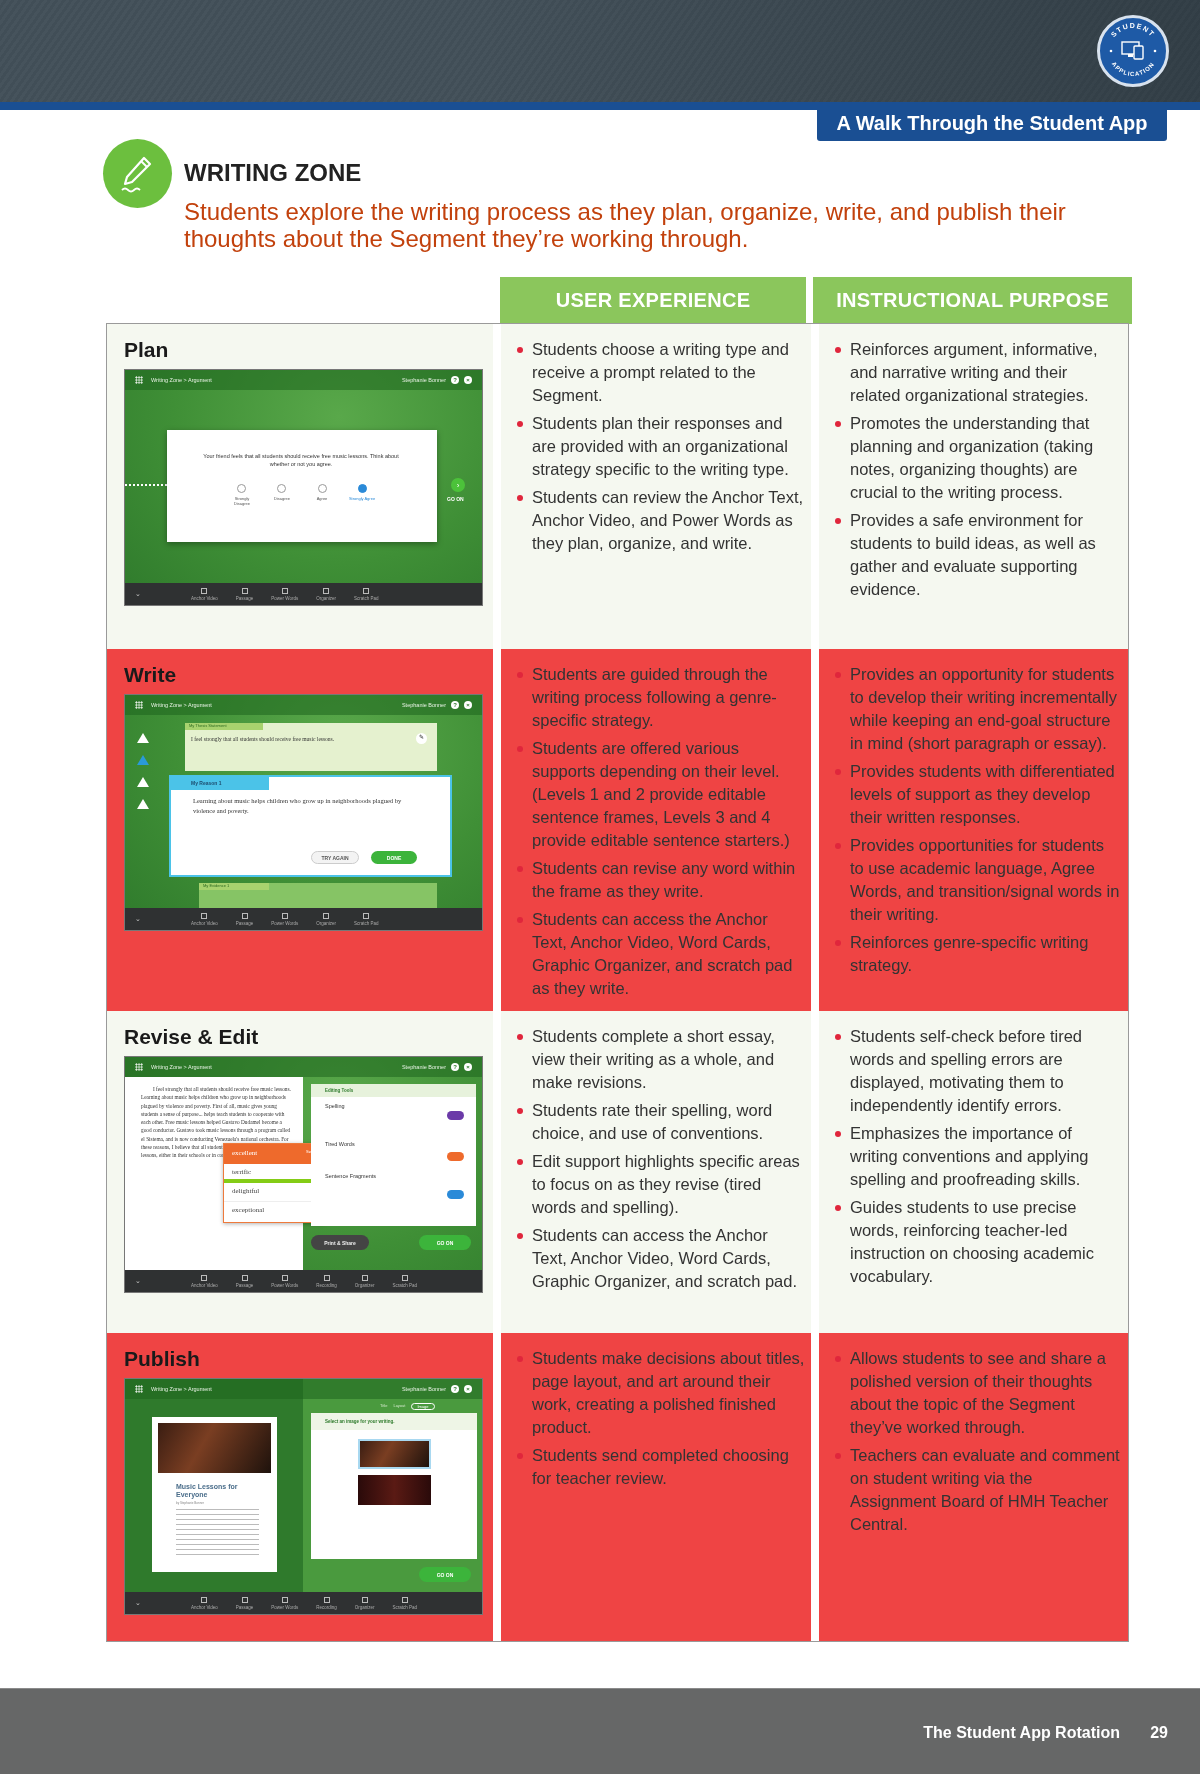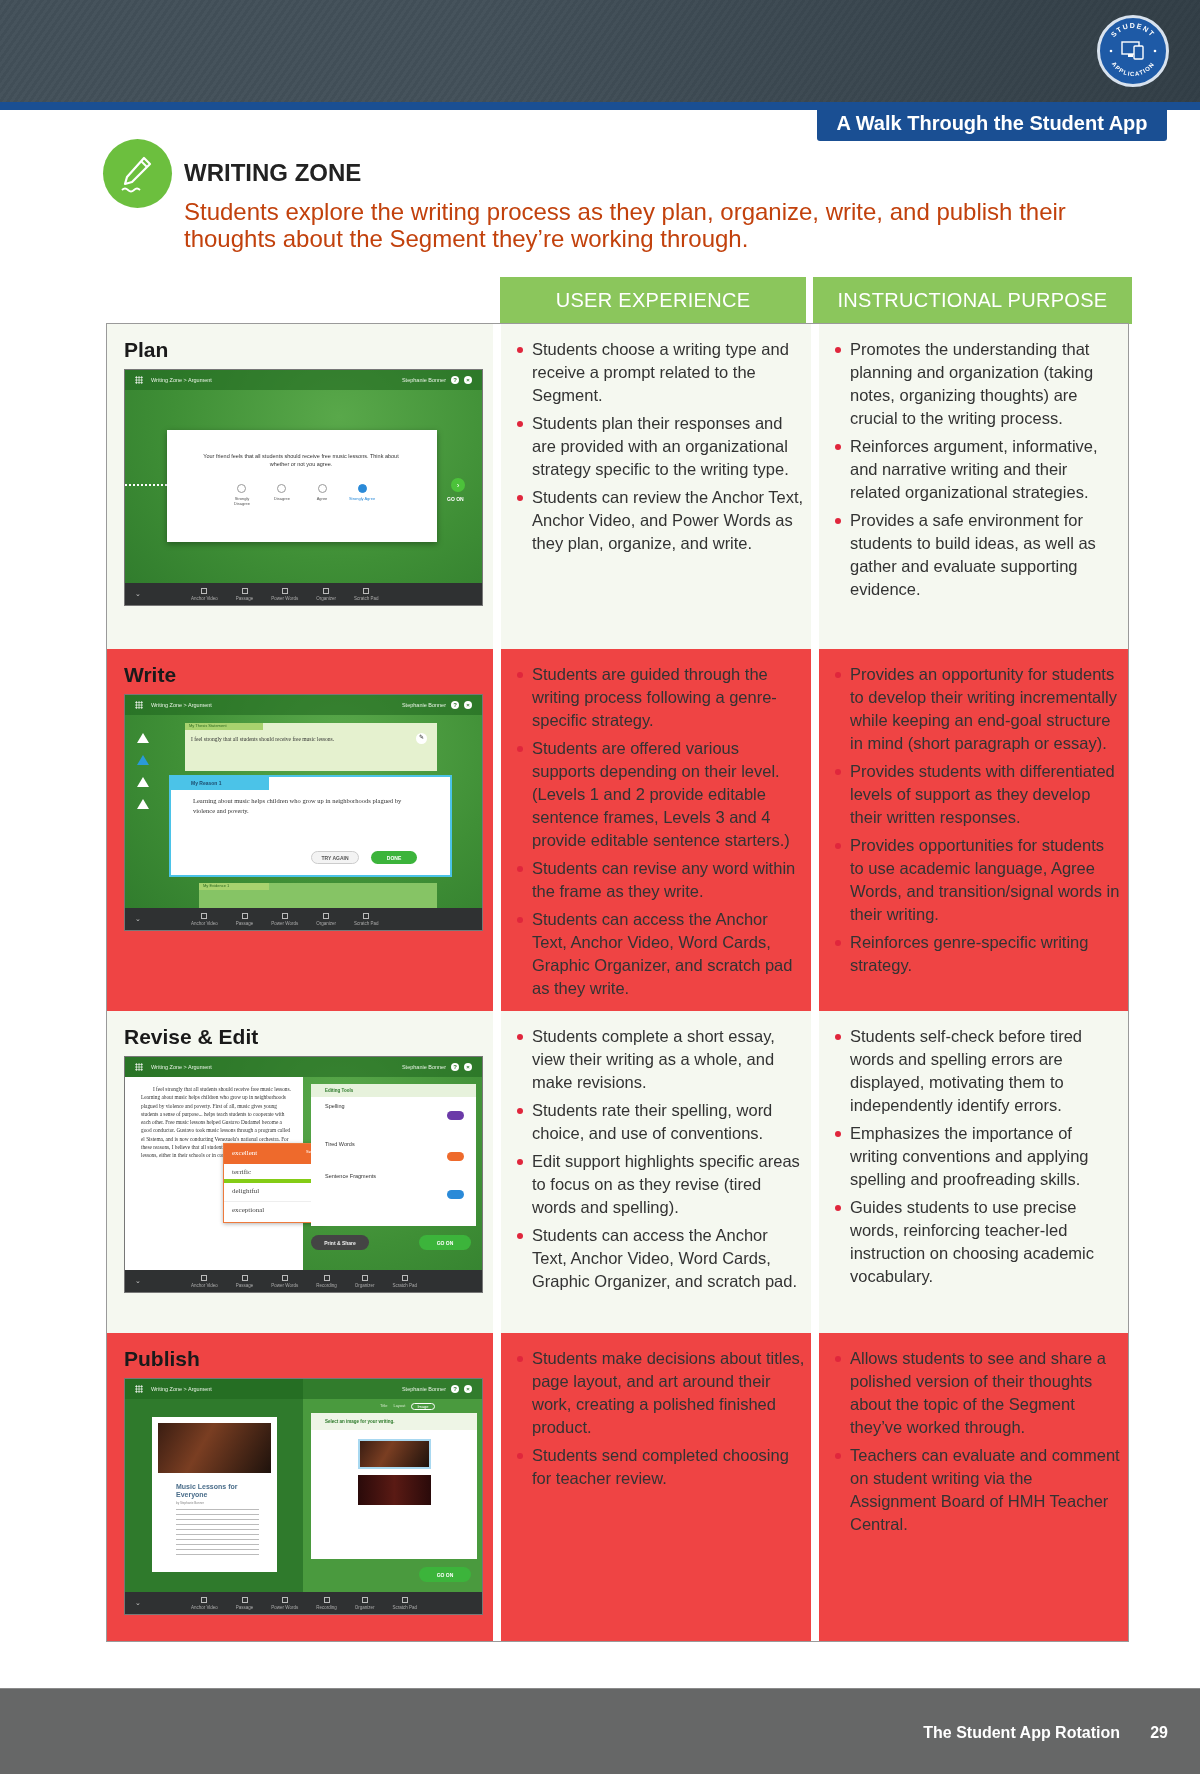--- a/index.html
+++ b/index.html
@@ -6,21 +6,21 @@
 body{width:1200px;height:1774px;background:#fff;font-family:"Liberation Sans",sans-serif;position:relative;overflow:hidden;color:#333}
 .topbar{position:absolute;left:0;top:0;width:1200px;height:104px;background:repeating-linear-gradient(125deg,#46535c 0 3px,#414e57 3px 6px);background-color:#3d4a52}
 .topbar::after{content:"";position:absolute;inset:0;background:linear-gradient(90deg,rgba(0,0,0,0) 40%,rgba(20,30,36,.35) 100%)}
 .blueline{position:absolute;left:0;top:102px;width:1200px;height:8px;background:#1a4f93}
 .badge{position:absolute;left:1097px;top:15px;width:72px;height:72px;border-radius:50%;background:#1e5aa6;border:3px solid #d8e2ee;z-index:2;display:flex;align-items:center;justify-content:center}
 .badge svg{width:66px;height:66px}
 .walk{position:absolute;left:817px;top:105px;width:350px;height:36px;background:#1a4f93;color:#fff;font-size:20px;display:flex;align-items:center;justify-content:center;font-weight:bold;border-radius:0 0 3px 3px}
 .wz-icon{position:absolute;left:103px;top:139px;width:69px;height:69px;border-radius:50%;background:#6cbf3e;display:flex;align-items:center;justify-content:center}
 .wz-title{position:absolute;left:184px;top:159px;font-size:24px;font-weight:bold;color:#222}
 .wz-desc{position:absolute;left:184px;top:198px;width:960px;font-size:24px;line-height:27px;color:#c2410c}
-.col-head{position:absolute;top:277px;height:47px;background:#8bc65c;color:#fff;font-weight:normal;font-size:20px;display:flex;align-items:center;justify-content:center;letter-spacing:.3px}
+.col-head{position:absolute;top:277px;height:47px;background:#8bc65c;color:#fff;font-weight:bold;font-size:20px;display:flex;align-items:center;justify-content:center;letter-spacing:.3px}
 .table{position:absolute;left:106px;top:323px;width:1023px;height:1319px;border:1px solid #9a9a9a;background:#fff}
 .row{position:absolute;left:0;width:947px}
 .cell{position:absolute;top:0;height:100%}
 .c1{left:0;width:386px}
 .c2{left:394px;width:310px}
 .c3{left:712px;width:309px}
 .r-light .cell{background:#f5f8f0}
 .r-green .cell{background:#ef4444}
 .rlabel{position:absolute;left:17px;top:14px;font-size:21px;font-weight:bold;color:#1a1a1a}
 ul.bullets{list-style:none;position:absolute;left:14px;top:14px;right:6px}
@@ -141,22 +141,22 @@
     </div>
     <div class="cell c2">
       <ul class="bullets">
         <li>Students choose a writing type and receive a prompt related to the Segment.</li>
         <li>Students plan their responses and are provided with an organizational strategy specific to the writing type.</li>
         <li>Students can review the Anchor Text, Anchor Video, and Power Words as they plan, organize, and write.</li>
       </ul>
     </div>
     <div class="cell c3">
       <ul class="bullets">
+        <li>Reinforces argument, informative, and narrative writing and their related organizational strategies.</li>
         <li>Promotes the understanding that planning and organization (taking notes, organizing thoughts) are crucial to the writing process.</li>
-        <li>Reinforces argument, informative, and narrative writing and their related organizational strategies.</li>
         <li>Provides a safe environment for students to build ideas, as well as gather and evaluate supporting evidence.</li>
       </ul>
     </div>
   </div>
 
   <div class="row r-green" style="top:325px;height:362px">
     <div class="cell c1">
       <div class="rlabel">Write</div>
       <div class="shot">
         <div class="bg"></div>

